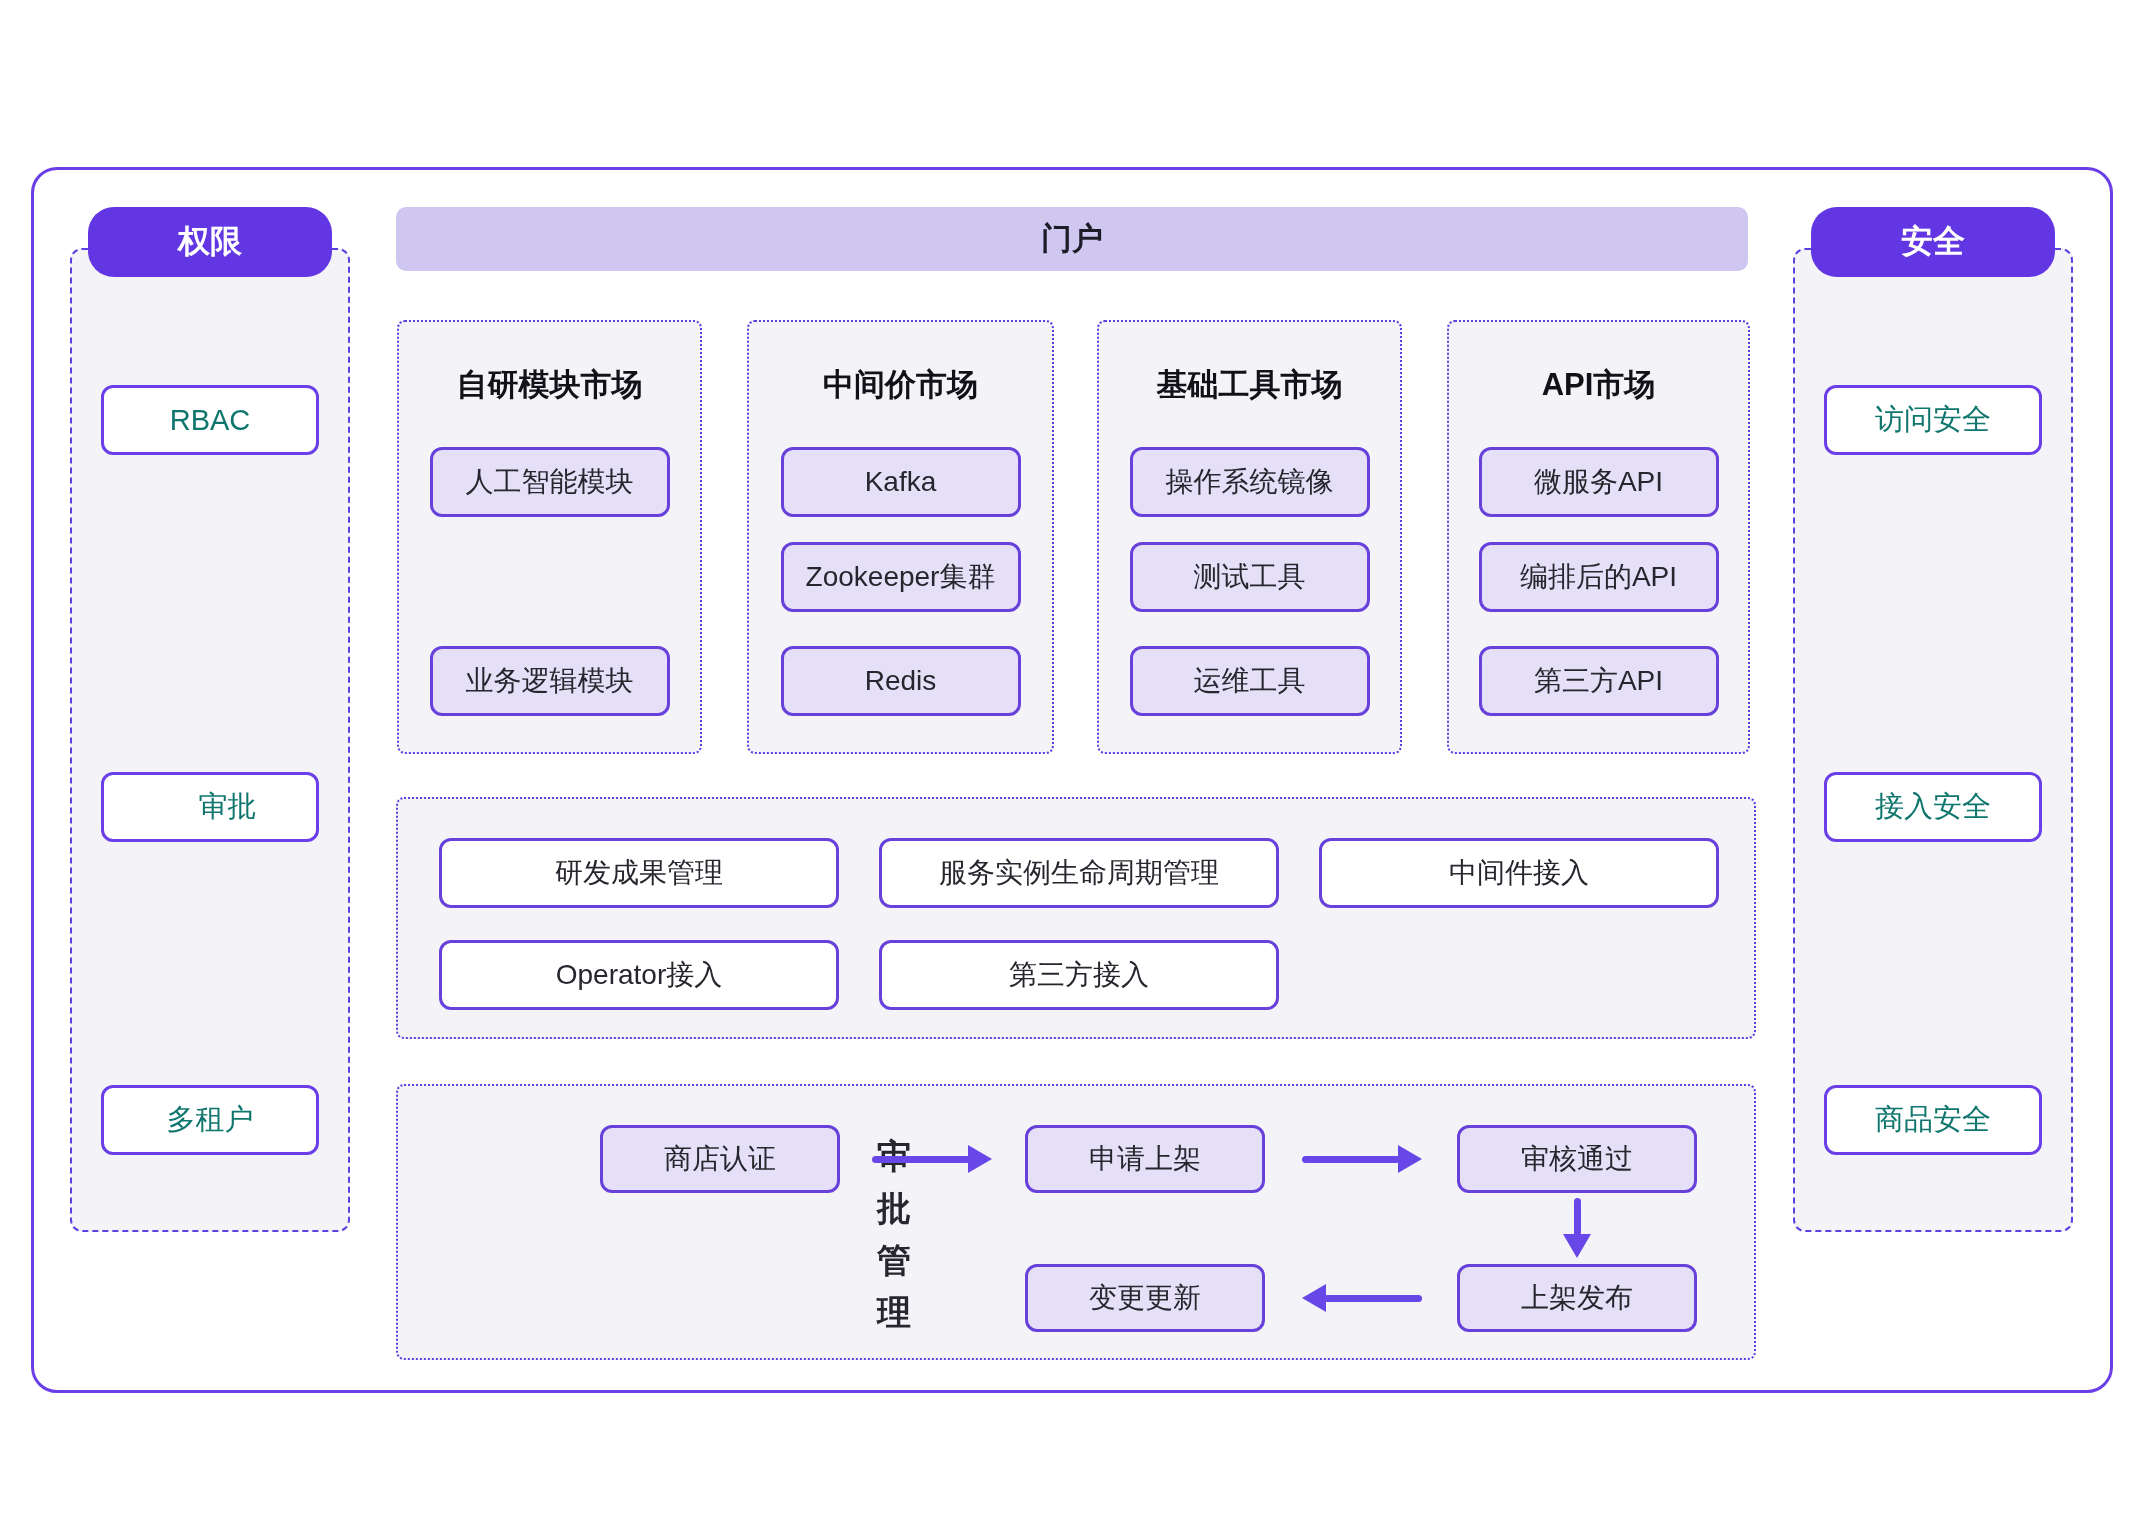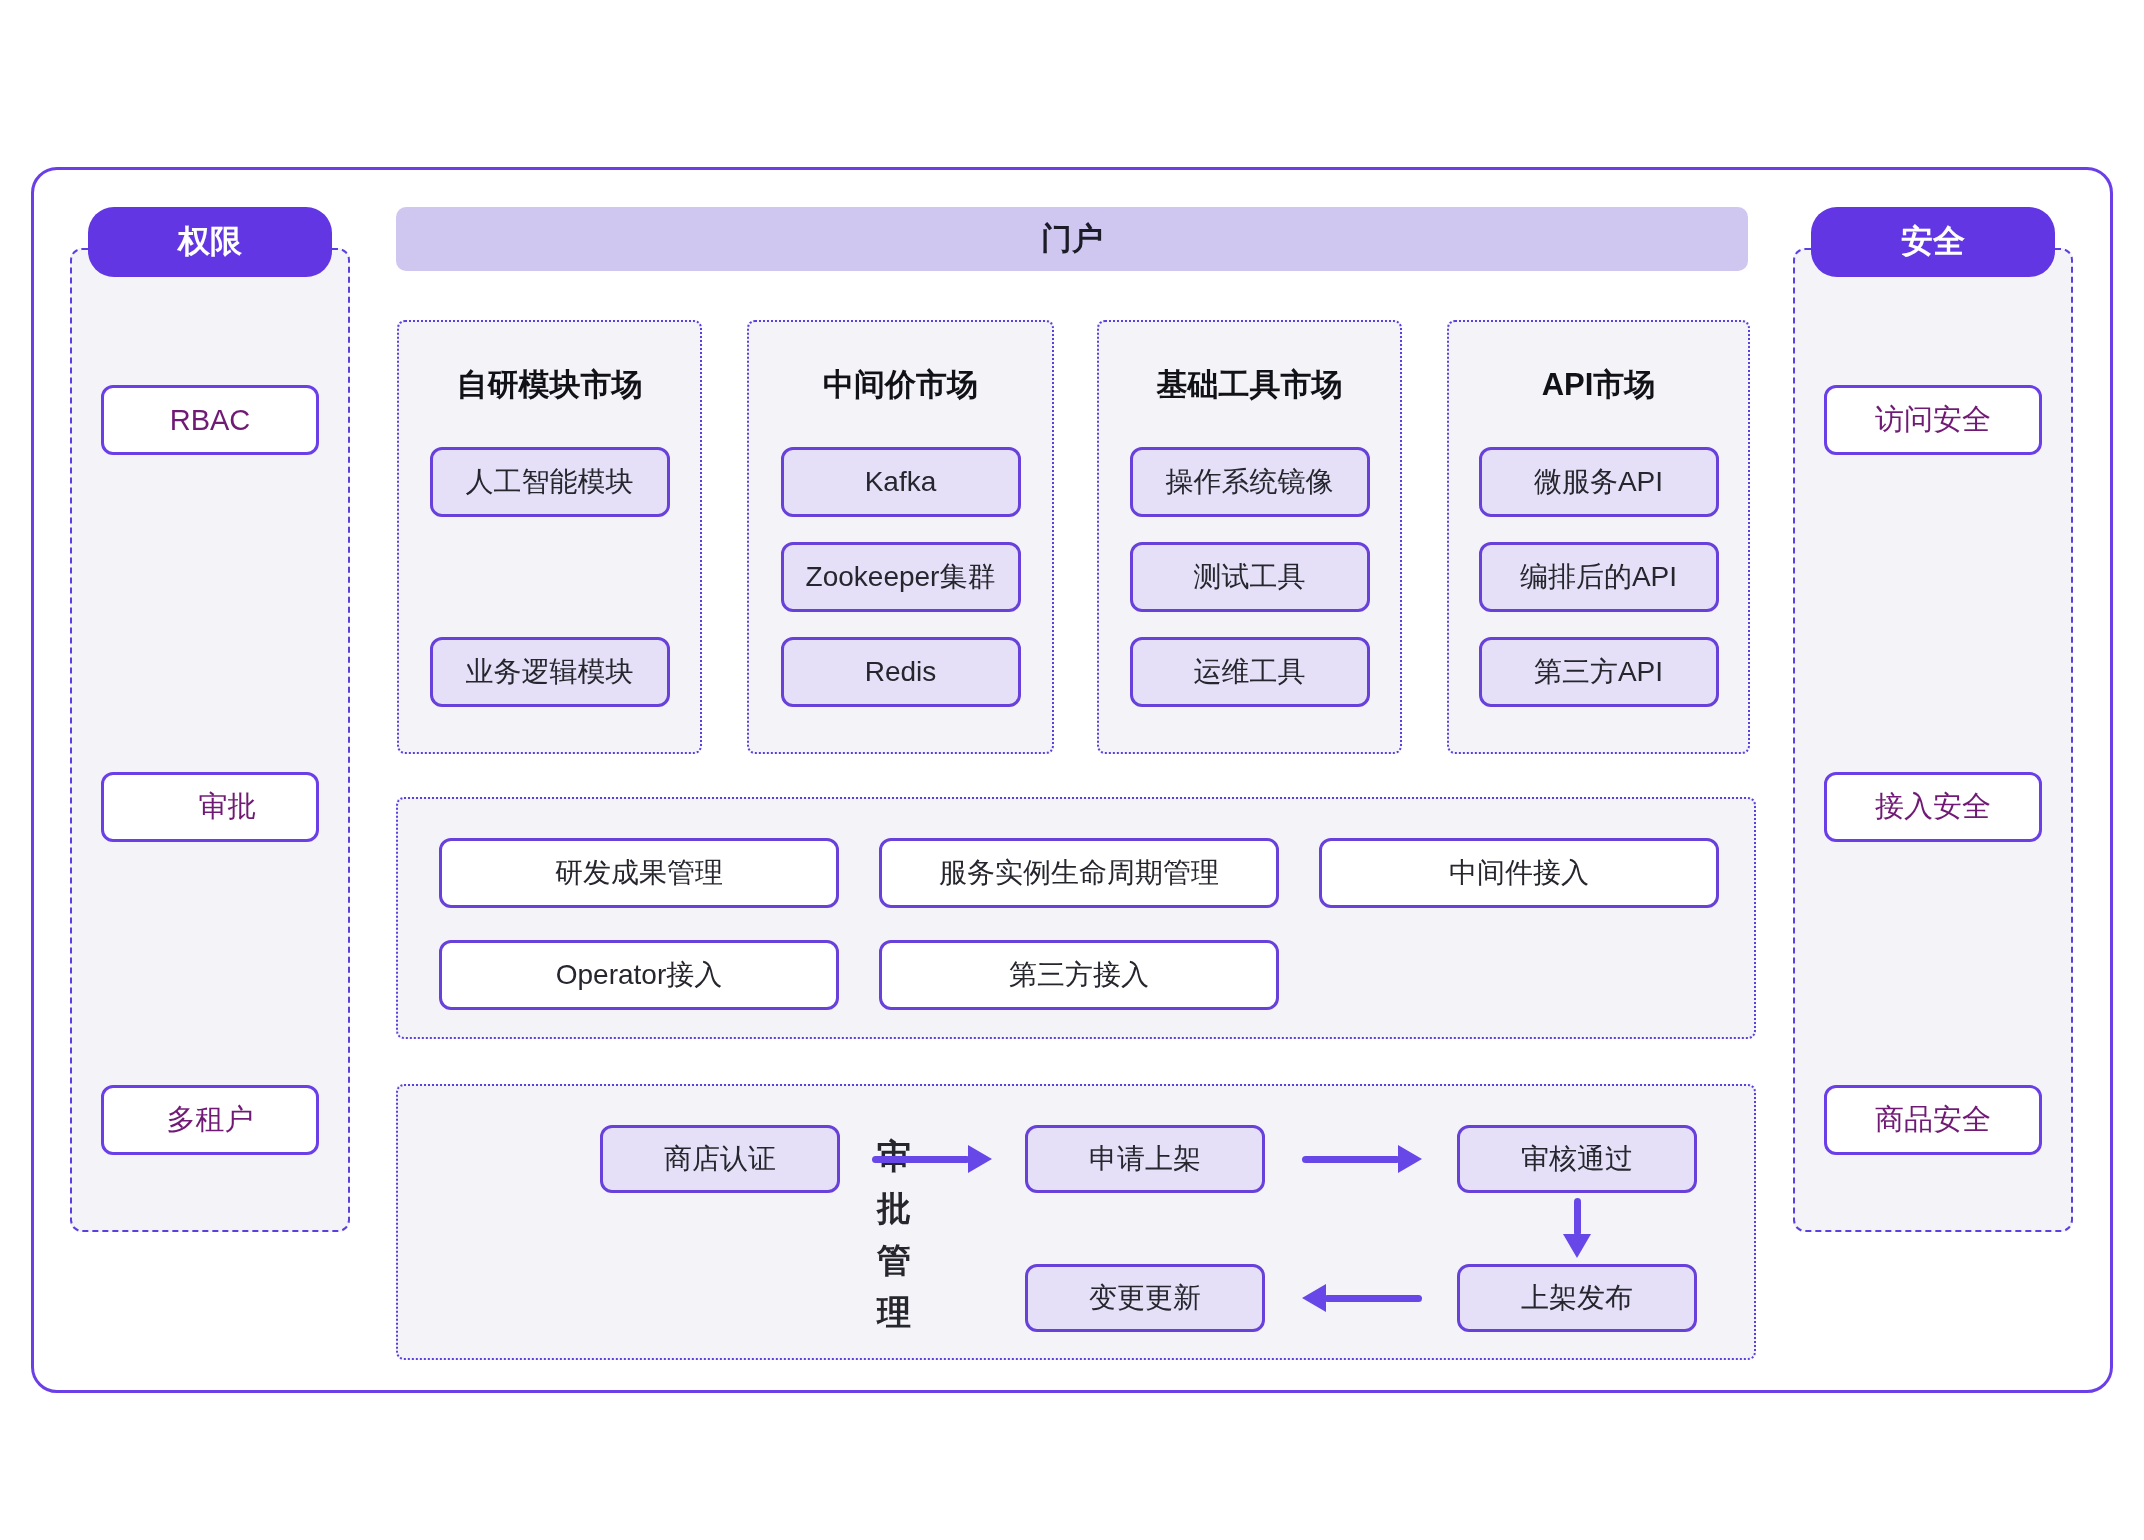--- a/index.html
+++ b/index.html
@@ -14,29 +14,29 @@
 
   .head-badge{background:#6236E3;color:#ffffff;font-weight:700;font-size:32px;
     display:flex;align-items:center;justify-content:center;border-radius:26px;z-index:3;}
   .head-left{left:88px;top:207px;width:244px;height:70px;}
   .head-right{left:1811px;top:207px;width:244px;height:70px;}
 
   .portal-bar{left:396px;top:207px;width:1352px;height:64px;background:#D0C7F1;border-radius:10px;
     display:flex;align-items:center;justify-content:center;font-size:31px;font-weight:600;color:#1C1C28;}
 
   .white-box{background:#ffffff;border:3px solid #6B3FE8;border-radius:12px;
-    display:flex;align-items:center;justify-content:center;font-size:29px;color:#701a75;}
+    display:flex;align-items:center;justify-content:center;font-size:29px;color:#0f766e;}
   .side-box{width:218px;height:70px;}
 
   .market-col{top:320px;height:434px;border:2px dotted #5B3FE0;background:#F4F4F8;border-radius:8px;}
   .market-title{position:absolute;left:0;right:0;top:42px;text-align:center;font-size:31px;font-weight:700;color:#111118;}
   .item-box{position:absolute;left:50%;transform:translateX(-50%);width:240px;height:70px;
     background:#E5E0F7;border:3px solid #6741D9;border-radius:12px;
     display:flex;align-items:center;justify-content:center;font-size:28px;color:#26262E;box-sizing:border-box;}
-  .it1{top:125px;} .it2{top:220px;} .it3{top:315px;}
+  .it1{top:125px;} .it2{top:220px;} .it3{top:324px;}
 
   .section{border:2px dotted #5B3FE0;background:#F4F4F8;border-radius:8px;}
   .sec-mgmt{left:396px;top:797px;width:1360px;height:242px;}
   .sec-appr{left:396px;top:1084px;width:1360px;height:276px;}
 
   .mgmt-box{position:absolute;width:400px;height:70px;background:#ffffff;border:3px solid #6741D9;border-radius:12px;
     display:flex;align-items:center;justify-content:center;font-size:28px;color:#26262E;box-sizing:border-box;}
 
   .flow-box{position:absolute;width:240px;height:68px;background:#E5E0F7;border:3px solid #6741D9;border-radius:12px;
     display:flex;align-items:center;justify-content:center;font-size:28px;color:#26262E;box-sizing:border-box;}

